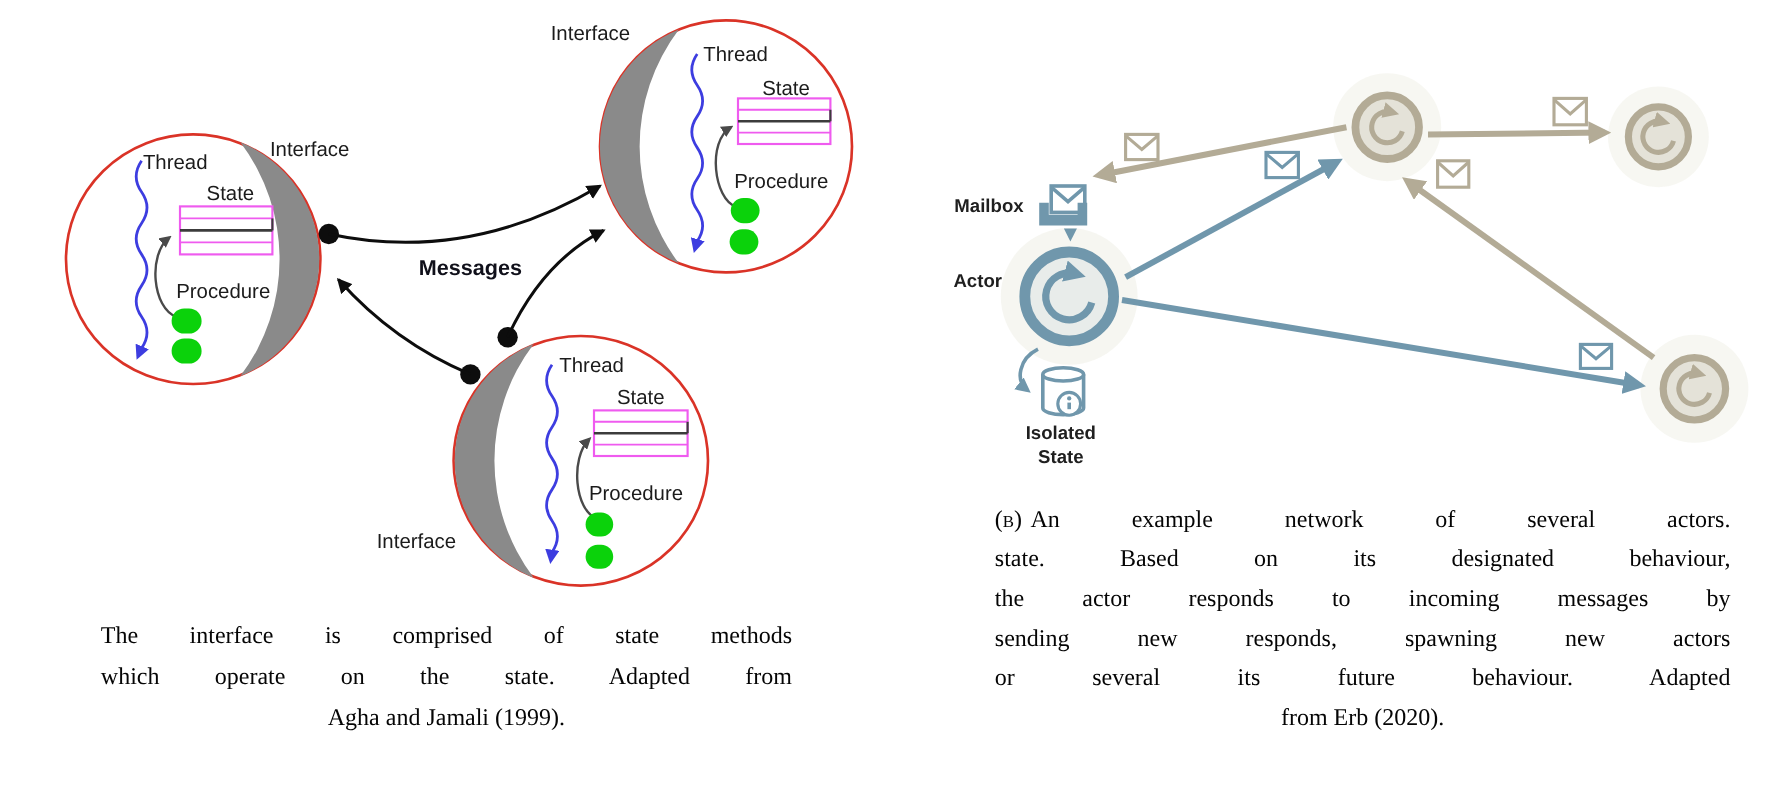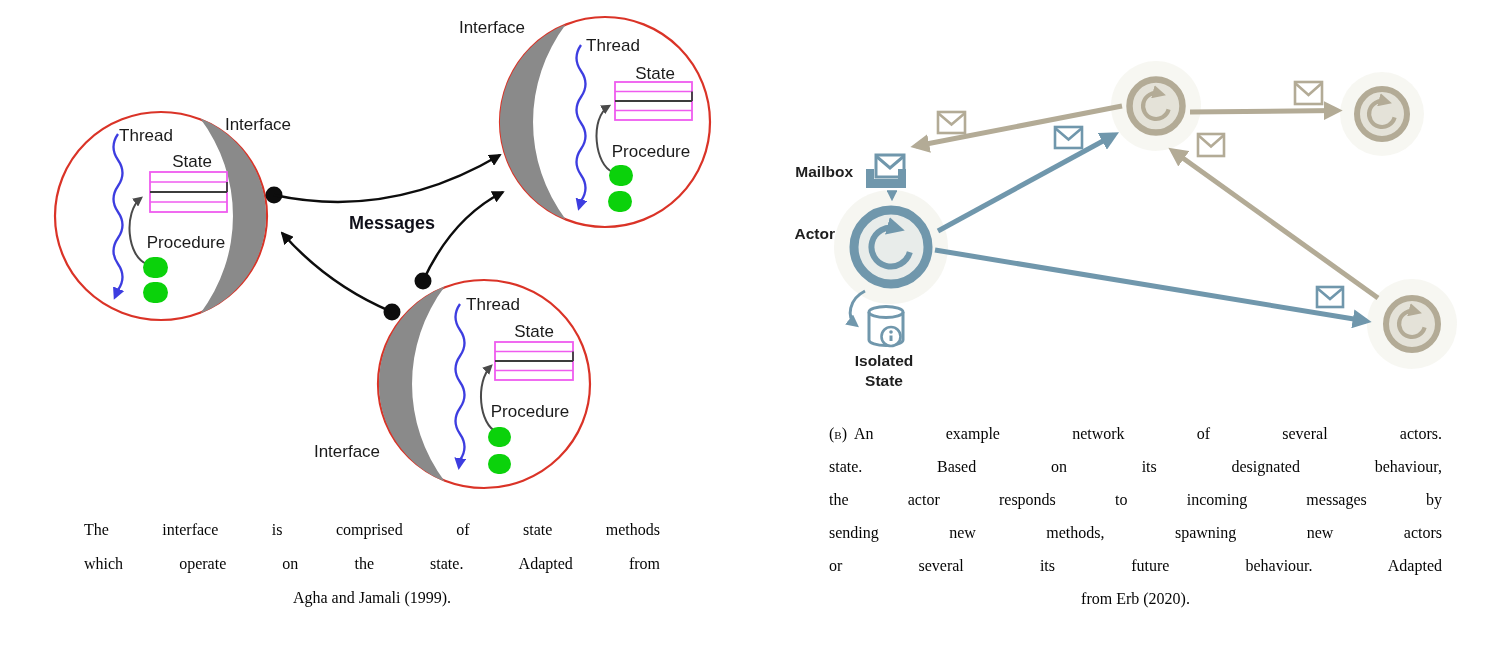--- a/index.html
+++ b/index.html
@@ -3,21 +3,21 @@
 <meta charset="utf-8">
 <style>
   html,body{margin:0;padding:0;background:#ffffff;}
   #canvas{position:relative;width:1492px;height:670px;background:#ffffff;overflow:hidden;}
   svg{position:absolute;}
   svg text{font-family:"Liberation Sans","DejaVu Sans",sans-serif;}
   .lblA{font-size:17px;fill:#1b1b1b;}
   .lblMsg{font-size:18px;font-weight:bold;fill:#10101a;}
   .lblB{font-size:15.5px;font-weight:bold;fill:#1f1f1f;}
   .caption{position:absolute;font-family:"Liberation Serif","DejaVu Serif",serif;
-           font-size:16px;color:#050505;text-justify:inter-word;}
+           font-size:20px;color:#050505;text-justify:inter-word;}
   .cap-line{line-height:34px;text-align:justify;text-align-last:justify;}
   .caption-b .cap-line{line-height:33px;}
   .cap-line.last{text-align:center;text-align-last:center;}
   .cap-sc{font-variant:small-caps;margin-right:7px;}
 </style>
 </head>
 <body>
 
 <div id="canvas">
 
@@ -197,18 +197,18 @@
   <div class="caption caption-a" style="left:84px;top:513px;width:576px;">
     <div class="cap-line">The interface is comprised of state methods</div>
     <div class="cap-line">which operate on the state. Adapted from</div>
     <div class="cap-line last">Agha and Jamali (1999).</div>
   </div>
 
   <div class="caption caption-b" style="left:829px;top:417px;width:613px;">
     <div class="cap-line"><span class="cap-sc">(b)</span><span>An example network of several actors.</span></div>
     <div class="cap-line">state. Based on its designated behaviour,</div>
     <div class="cap-line">the actor responds to incoming messages by</div>
-    <div class="cap-line">sending new methods, spawning new actors</div>
+    <div class="cap-line">sending new responds, spawning new actors</div>
     <div class="cap-line">or several its future behaviour. Adapted</div>
     <div class="cap-line last">from Erb (2020).</div>
   </div>
 
 </div>
 
 </body></html>

